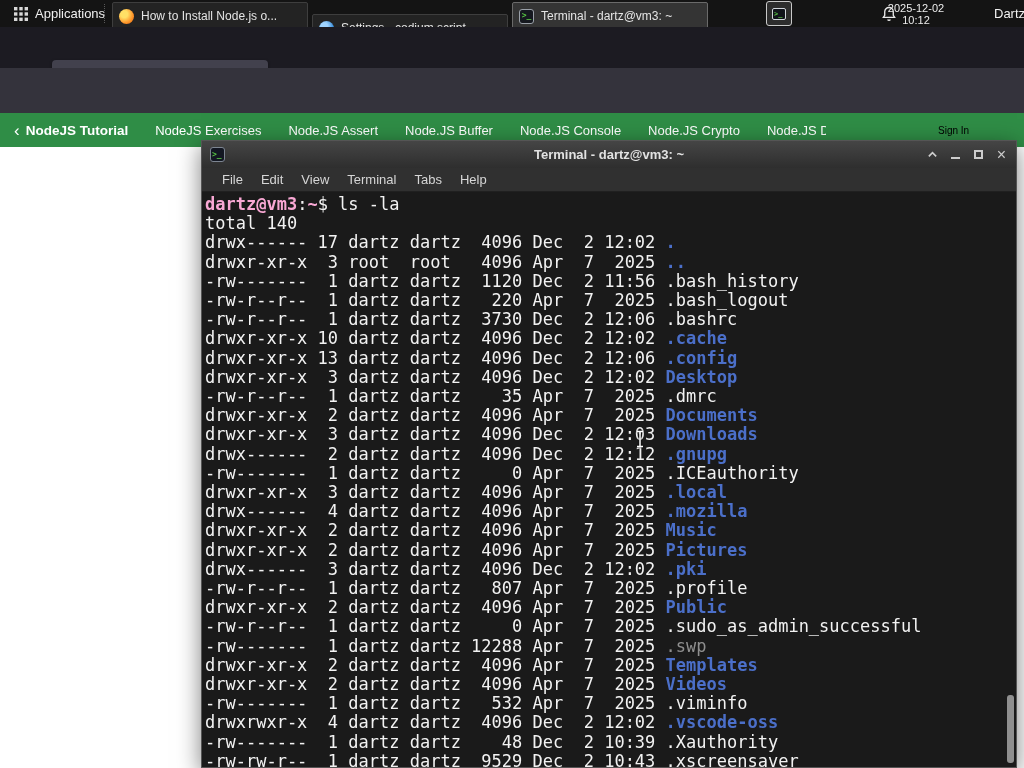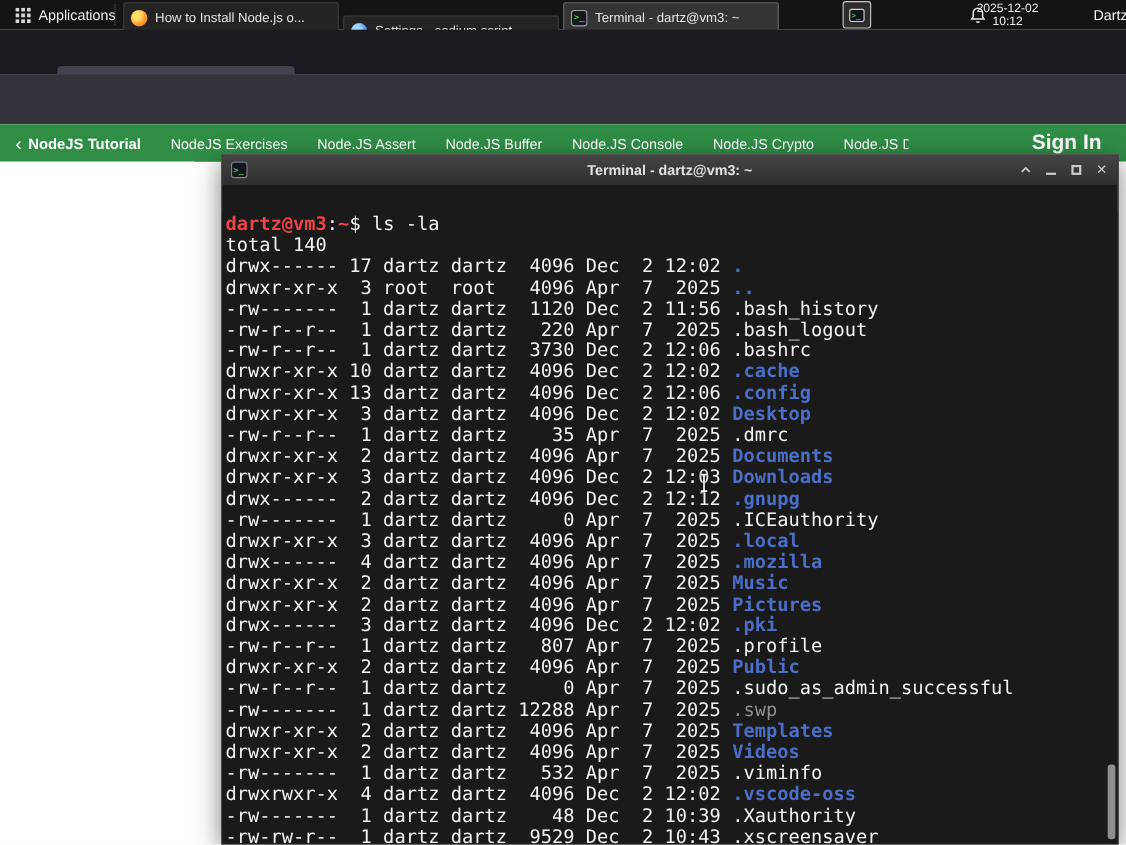--- a/index.html
+++ b/index.html
@@ -56,21 +56,21 @@
 
   
   .sitenav{position:absolute;left:0;top:113px;width:1024px;height:34px;background:#2f8d46;display:flex;align-items:center;color:#fff}
   .sn-chevron{font-size:17px;margin:0 6px 0 14px;line-height:17px;color:#fff}
   .sn-items{display:flex;align-items:center;gap:27px;overflow:hidden;width:800px;white-space:nowrap}
   .nav-item{font-size:13px;color:#fff}
   .nav-item.bold{font-weight:bold;font-size:13.5px}
   .sn-circle{position:absolute;left:843px;top:119px;width:23px;height:23px;border-radius:50%;background:rgba(0,0,0,.25);
     display:flex;align-items:center;justify-content:center;color:#fff;font-size:14px}
   .sn-search{position:absolute;left:881px;top:121px;width:20px;height:20px}
-  .sn-signin{position:absolute;left:938px;top:0;height:34px;display:flex;align-items:center;font-size:19px;font-weight:bold;color:#ffffff}
+  .sn-signin{position:absolute;left:938px;top:0;height:34px;display:flex;align-items:center;font-size:10px;font-weight:normal;color:#000000}
 
   .page{position:absolute;left:0;top:147px;width:1024px;height:621px;background:#ffffff}
 
   
   .termwin{position:absolute;left:201px;top:140px;width:816px;height:628px;border:1px solid #555;
     box-shadow:0 6px 22px rgba(0,0,0,.5);background:#1a1a1a}
   .t-titlebar{position:absolute;left:0;top:0;width:100%;height:27px;
     background:linear-gradient(#454545,#2e2e2e);display:flex;align-items:center}
   .t-title{position:absolute;left:0;right:0;text-align:center;font-size:13px;font-weight:bold;color:#e2e2e2}
   .t-appicon{position:absolute;left:8px;top:6px;width:15px;height:15px;background:#131722;border:1px solid #7d8591;border-radius:3px;
@@ -79,21 +79,21 @@
   .t-btn{width:23px;height:23px;display:flex;align-items:center;justify-content:center;color:#cdcdcd}
   .t-glyph-min{width:9px;border-bottom:2px solid #cdcdcd;margin-top:7px}
   .t-glyph-max{width:9px;height:9px;border:2px solid #cdcdcd}
   .t-glyph-close{font-size:16px;line-height:16px}
   .t-menubar{position:absolute;left:0;top:27px;width:100%;height:24px;background:#303030;border-bottom:1px solid #202020;
     display:flex;align-items:center;padding-left:11px}
   .tmenu-item{font-size:13px;color:#d6d6d6;padding:3px 9px}
   .t-content{position:absolute;left:0;top:51px;right:0;bottom:0;background:#1a1a1a;overflow:hidden;
     font:17px/19.2px "DejaVu Sans Mono",monospace;color:#f2f2f2;padding:3px 0 0 3px;white-space:pre}
   .t-line{white-space:pre}
-  .t-content .green{color:#ef4444}
+  .t-content .green{color:#f9a8d4}
   .t-content .blue{color:#4b6fc9}
   .t-content .dim{color:#8f8f8f}
   .t-content .bold{font-weight:bold}
   .t-scroll{position:absolute;right:2px;bottom:4px;width:7px;height:68px;background:#8f8f8f;border-radius:3px}
   .ibeam{position:absolute;left:634px;top:430px;width:12px;height:18px;filter:drop-shadow(0 0 1px #000)}
 
   svg{display:block}
 </style>
 </head>
 <body>
@@ -274,20 +274,28 @@
         </span>
         <span class="t-btn">
             <span class="t-glyph-min"></span>
           </span>
         <span class="t-btn">
             <span class="t-glyph-max"></span>
           </span>
         <span class="t-btn t-glyph-close">×</span>
       </span>
     </div>
+    <div class="t-menubar" id="terminal-menubar">
+        <span class="tmenu-item">File</span>
+        <span class="tmenu-item">Edit</span>
+        <span class="tmenu-item">View</span>
+        <span class="tmenu-item">Terminal</span>
+        <span class="tmenu-item">Tabs</span>
+        <span class="tmenu-item">Help</span>
+      </div>
     <div class="t-content" id="terminal-output"><div class="t-line"><span class="green bold">dartz@vm3</span><span>:</span><span class="green bold">~</span><span>$ </span><span>ls -la</span></div><div class="t-line"><span>total 140</span></div><div class="t-line"><span>drwx------ 17 dartz dartz  4096 Dec  2 12:02 </span><span class="blue bold">.</span></div><div class="t-line"><span>drwxr-xr-x  3 root  root   4096 Apr  7  2025 </span><span class="blue bold">..</span></div><div class="t-line"><span>-rw-------  1 dartz dartz  1120 Dec  2 11:56 </span><span>.bash_history</span></div><div class="t-line"><span>-rw-r--r--  1 dartz dartz   220 Apr  7  2025 </span><span>.bash_logout</span></div><div class="t-line"><span>-rw-r--r--  1 dartz dartz  3730 Dec  2 12:06 </span><span>.bashrc</span></div><div class="t-line"><span>drwxr-xr-x 10 dartz dartz  4096 Dec  2 12:02 </span><span class="blue bold">.cache</span></div><div class="t-line"><span>drwxr-xr-x 13 dartz dartz  4096 Dec  2 12:06 </span><span class="blue bold">.config</span></div><div class="t-line"><span>drwxr-xr-x  3 dartz dartz  4096 Dec  2 12:02 </span><span class="blue bold">Desktop</span></div><div class="t-line"><span>-rw-r--r--  1 dartz dartz    35 Apr  7  2025 </span><span>.dmrc</span></div><div class="t-line"><span>drwxr-xr-x  2 dartz dartz  4096 Apr  7  2025 </span><span class="blue bold">Documents</span></div><div class="t-line"><span>drwxr-xr-x  3 dartz dartz  4096 Dec  2 12:03 </span><span class="blue bold">Downloads</span></div><div class="t-line"><span>drwx------  2 dartz dartz  4096 Dec  2 12:12 </span><span class="blue bold">.gnupg</span></div><div class="t-line"><span>-rw-------  1 dartz dartz     0 Apr  7  2025 </span><span>.ICEauthority</span></div><div class="t-line"><span>drwxr-xr-x  3 dartz dartz  4096 Apr  7  2025 </span><span class="blue bold">.local</span></div><div class="t-line"><span>drwx------  4 dartz dartz  4096 Apr  7  2025 </span><span class="blue bold">.mozilla</span></div><div class="t-line"><span>drwxr-xr-x  2 dartz dartz  4096 Apr  7  2025 </span><span class="blue bold">Music</span></div><div class="t-line"><span>drwxr-xr-x  2 dartz dartz  4096 Apr  7  2025 </span><span class="blue bold">Pictures</span></div><div class="t-line"><span>drwx------  3 dartz dartz  4096 Dec  2 12:02 </span><span class="blue bold">.pki</span></div><div class="t-line"><span>-rw-r--r--  1 dartz dartz   807 Apr  7  2025 </span><span>.profile</span></div><div class="t-line"><span>drwxr-xr-x  2 dartz dartz  4096 Apr  7  2025 </span><span class="blue bold">Public</span></div><div class="t-line"><span>-rw-r--r--  1 dartz dartz     0 Apr  7  2025 </span><span>.sudo_as_admin_successful</span></div><div class="t-line"><span>-rw-------  1 dartz dartz 12288 Apr  7  2025 </span><span class="dim">.swp</span></div><div class="t-line"><span>drwxr-xr-x  2 dartz dartz  4096 Apr  7  2025 </span><span class="blue bold">Templates</span></div><div class="t-line"><span>drwxr-xr-x  2 dartz dartz  4096 Apr  7  2025 </span><span class="blue bold">Videos</span></div><div class="t-line"><span>-rw-------  1 dartz dartz   532 Apr  7  2025 </span><span>.viminfo</span></div><div class="t-line"><span>drwxrwxr-x  4 dartz dartz  4096 Dec  2 12:02 </span><span class="blue bold">.vscode-oss</span></div><div class="t-line"><span>-rw-------  1 dartz dartz    48 Dec  2 10:39 </span><span>.Xauthority</span></div><div class="t-line"><span>-rw-rw-r--  1 dartz dartz  9529 Dec  2 10:43 </span><span>.xscreensaver</span></div></div>
     <div class="t-scroll"></div>
   </div>
 
   <div class="ibeam">
     <svg width="12" height="18" viewBox="0 0 12 18" fill="none" stroke="#ffffff" stroke-width="1.5">
       <path d="M3 1.5 h6 M3 16.5 h6 M6 1.5 v15"></path>
     </svg>
   </div>
 

